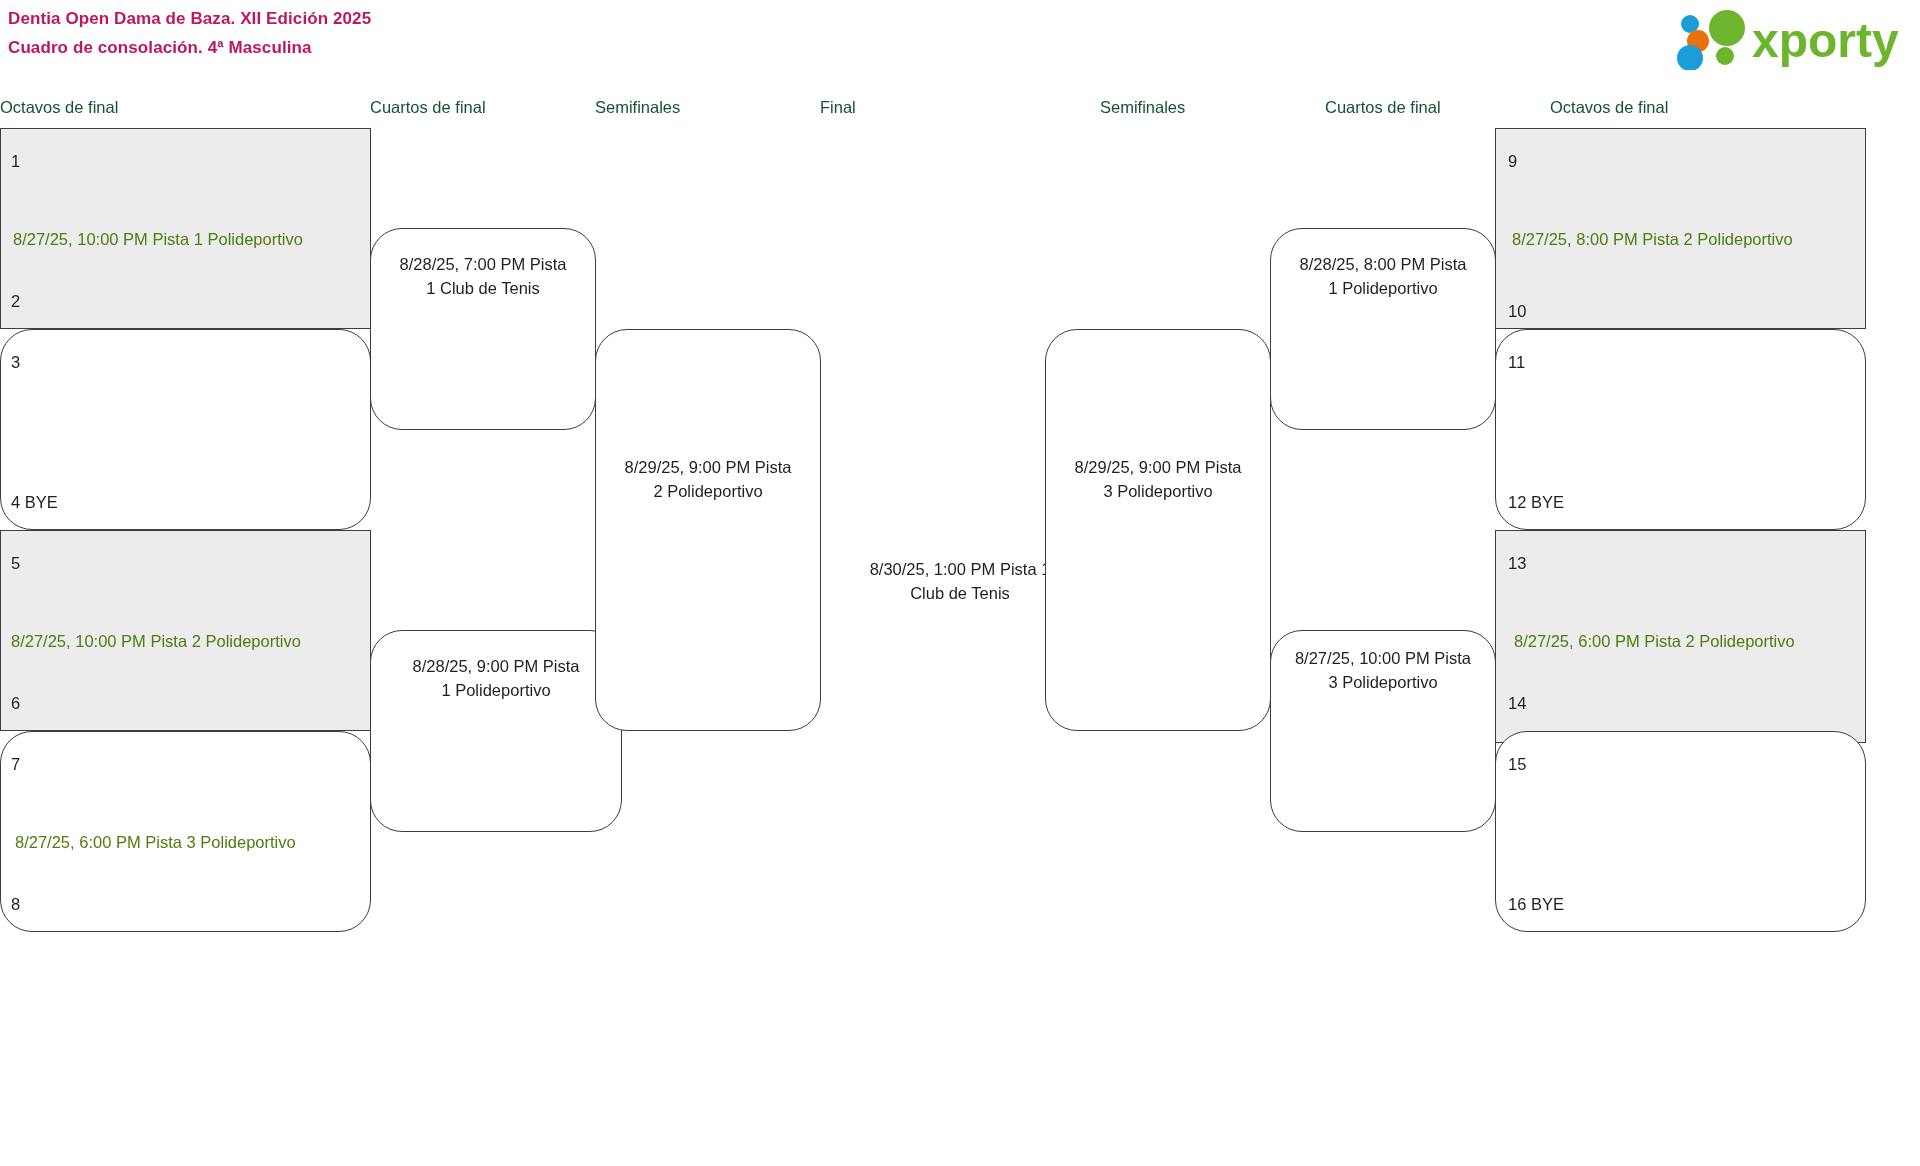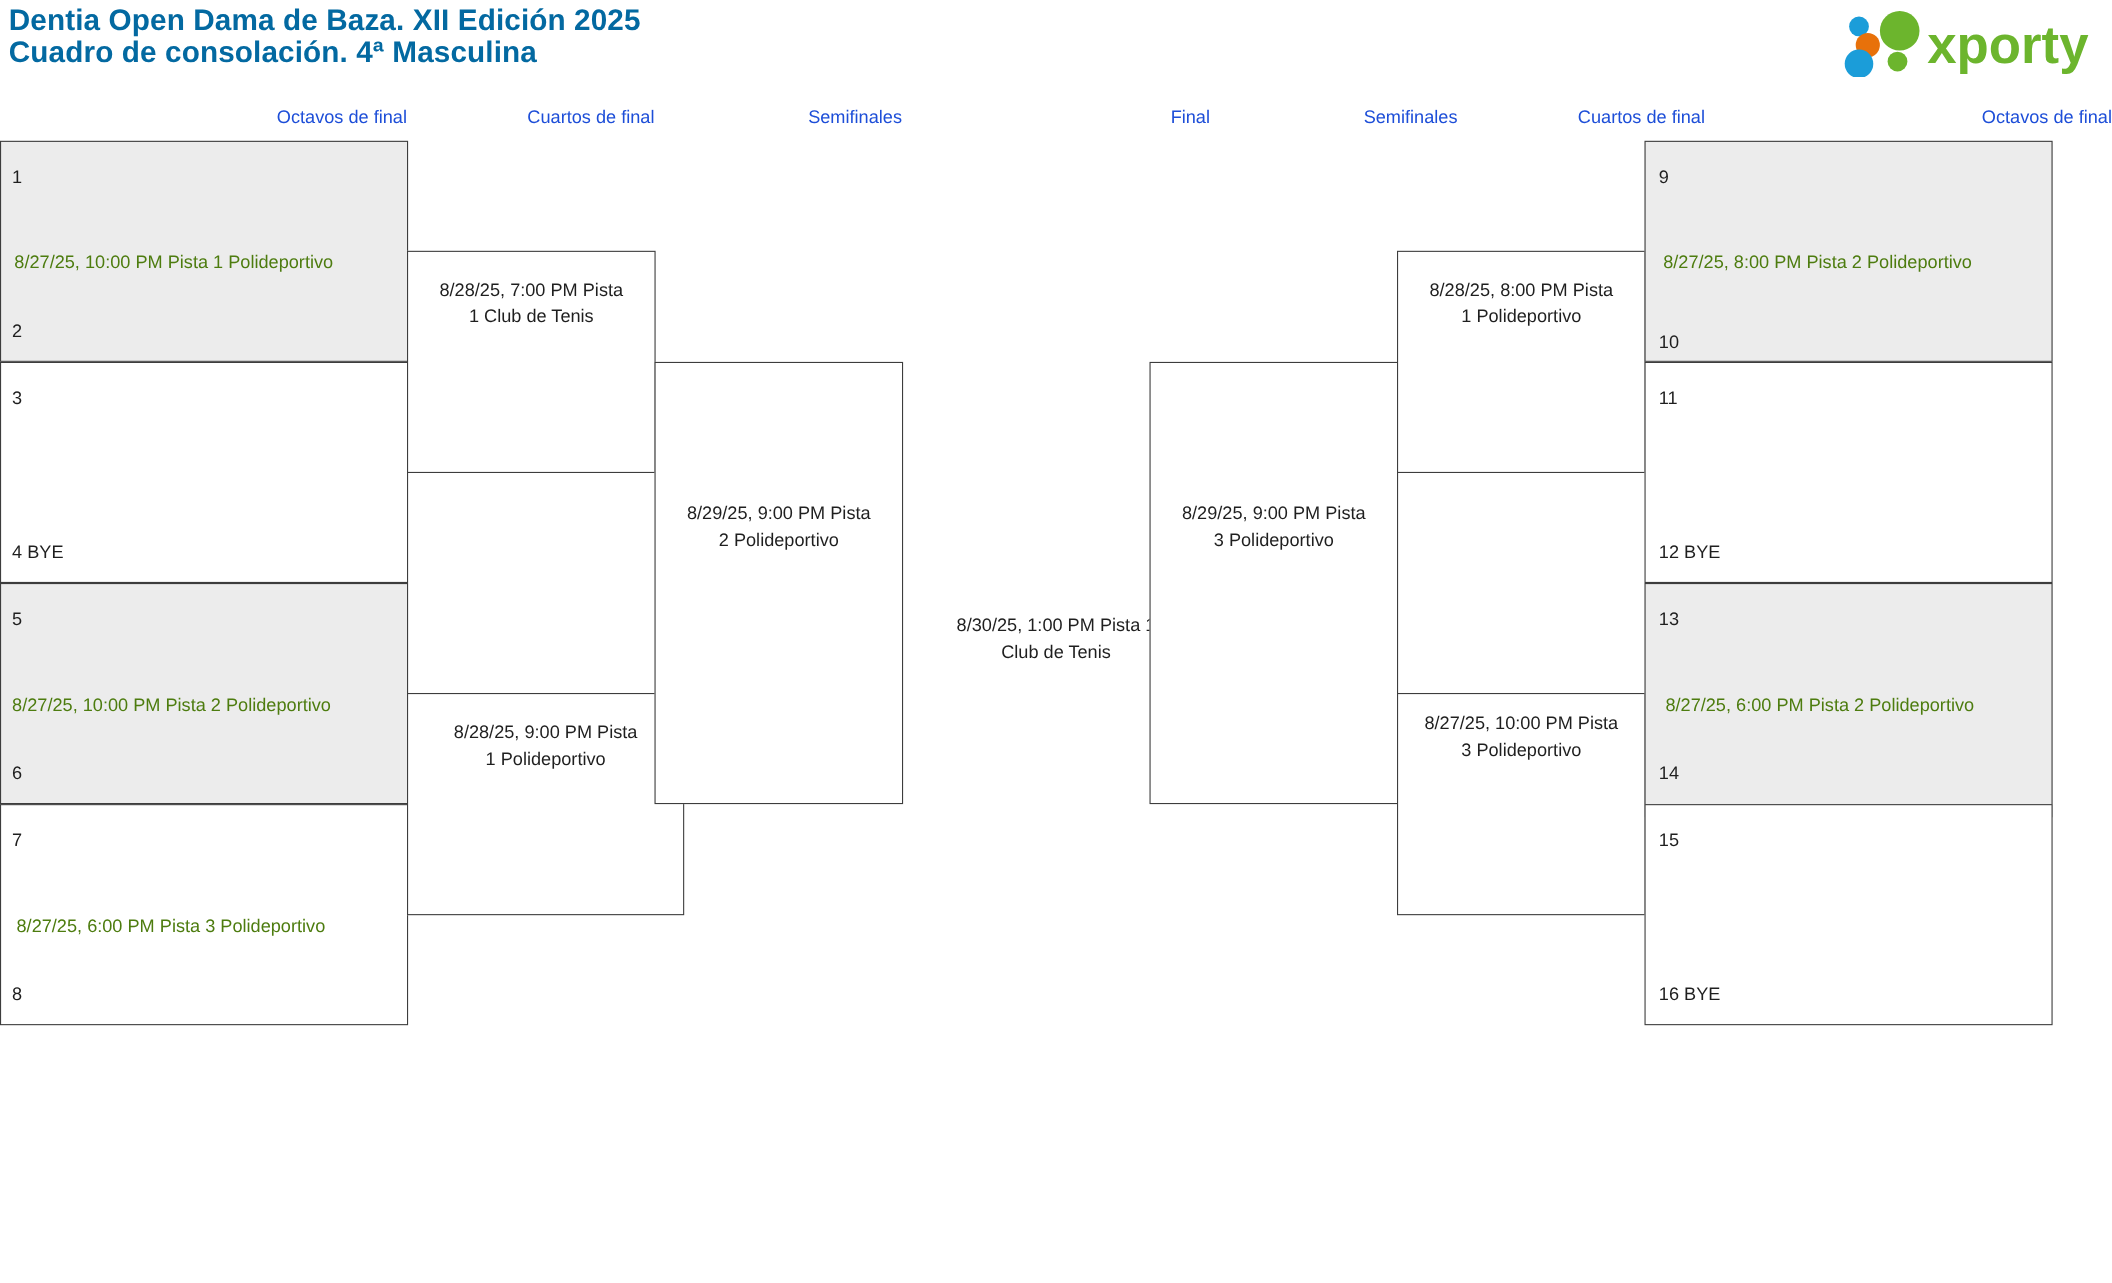--- a/index.html
+++ b/index.html
@@ -6,37 +6,37 @@
   body{
     width:1920px;height:1166px;background:#ffffff;
     font-family:"Liberation Sans", sans-serif;
     color:#1a1a1a;overflow:hidden;position:relative;
   }
   .page{position:absolute;inset:0;}
 
   
   .title-block{position:absolute;left:8px;top:4px;}
   .title-line{
-    font-size:27px;font-weight:bold;line-height:29px;
-    letter-spacing:.1px;color:#0369a1;white-space:nowrap;
+    font-size:17px;font-weight:bold;line-height:29px;
+    letter-spacing:.1px;color:#be185d;white-space:nowrap;
   }
 
   .logo{position:absolute;right:18px;top:8px;width:230px;height:62px;}
   .logo svg{display:block;}
 
   
   .round-head{
-    position:absolute;top:96px;font-size:16.5px;color:#1d4ed8;
-    text-align:right;white-space:nowrap;line-height:22px;
+    position:absolute;top:96px;font-size:16.5px;color:#14532d;
+    text-align:left;white-space:nowrap;line-height:22px;
   }
 
   
   .box{position:absolute;border:1px solid #3d3d3d;box-sizing:border-box;}
   .box.gray{background:#ececec;}
-  .box.white{background:#ffffff;}
+  .box.white{background:#ffffff;border-radius:32px;}
 
   .seed{
     position:absolute;font-size:16.5px;color:#1f1f1f;line-height:20px;
     white-space:nowrap;
   }
   .seed.l{left:10px;}
   .seed.r{left:12px;}
 
   .r1-match{
     position:absolute;font-size:16.5px;color:#4d7c0f;line-height:21px;

